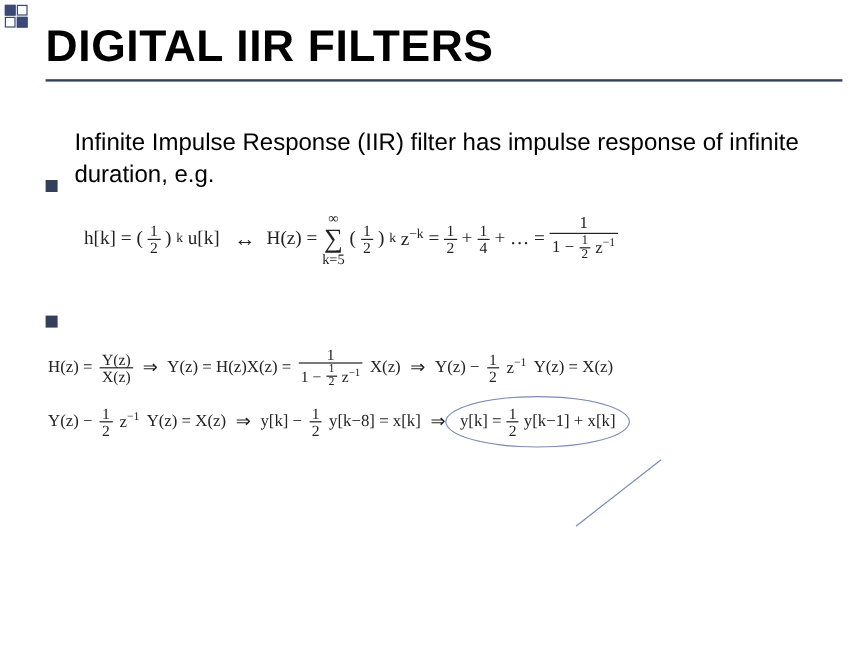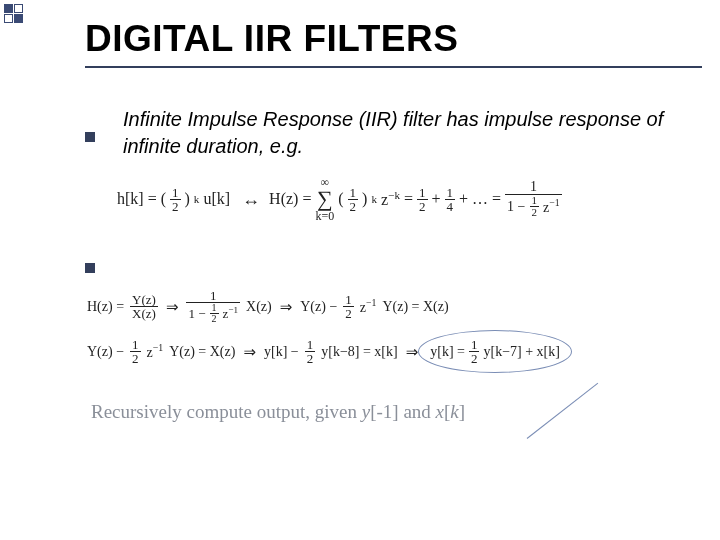--- a/index.html
+++ b/index.html
@@ -7,21 +7,20 @@
     width: 720px;
     height: 540px;
     background: #fff;
     font-family: Arial, Helvetica, sans-serif;
     position: relative;
     overflow: hidden;
   }
   .slide {
     padding: 18px 18px 20px 38px;
     position: relative;
-    margin-left: 47px;
   }
   .title {
     font-size: 37px;
     font-weight: bold;
     color: #000;
     letter-spacing: 0.5px;
     margin-bottom: 6px;
   }
   .rule {
     height: 2px;
@@ -36,24 +35,23 @@
   .accent-boxes .sq {
     position: absolute;
     width: 9px;
     height: 9px;
     border: 1px solid #3a4a74;
   }
   .accent-boxes .sq.filled { background: #3a4a74; }
   .accent-boxes .sq.empty { background: #fff; }
   .bullet-item {
     display: flex;
-    align-items: center;
-    gap: 28px;
+    align-items: flex-end;
+    gap: 14px;
     margin-bottom: 16px;
-    font-style: italic;
   }
   .bullet-marker {
     flex: none;
     width: 10px;
     height: 10px;
     background: #333f5c;
     margin-top: 7px;
   }
   .bullet-text {
     font-size: 20px;
@@ -142,21 +140,21 @@
         <span class="den">2</span>
       </span>
       <span>)</span>
         <sup>k</sup>
       <span>u[k]</span>
       <span class="arrow" style="letter-spacing:-3px">↔</span>
       <span>H(z) =</span>
       <span class="sum-block">
         <span>∞</span>
         <span class="sigma">∑</span>
-        <span>k=0</span>
+        <span>k=5</span>
       </span>
       <span>(</span>
       <span class="frac">
         <span class="num">1</span>
         <span class="den">2</span>
       </span>
       <span>)</span>
         <sup>k</sup>
       <span><span>z</span><sup>−k</sup></span>
       <span>=</span>
@@ -191,20 +189,21 @@
   </div>
 
   <div class="equation-row eq2" style="font-family:'Times New Roman',serif">
     <div class="line">
       <span>H(z) =</span>
       <span class="frac">
         <span class="num">Y(z)</span>
         <span class="den">X(z)</span>
       </span>
       <span class="impl">⇒</span>
+      <span>Y(z) = H(z)X(z) =</span>
       <span class="frac">
         <span class="num">1</span>
         <span class="den">
           <span class="eq-flex">
             <span>1 −</span>
             <span class="frac" style="font-size:10px">
               <span class="num">1</span>
               <span class="den">2</span>
             </span>
             <span><span>z</span><sup>−1</sup></span>
@@ -238,26 +237,23 @@
       </span>
       <span>y[k−8] = x[k]</span>
       <span class="impl">⇒</span>
       <span class="ellipse-wrap">
         <span class="eq-flex" style="gap:4px;padding:2px 4px">
           <span>y[k] =</span>
           <span class="frac">
             <span class="num">1</span>
             <span class="den">2</span>
           </span>
-          <span>y[k−7] + x[k]</span>
+          <span>y[k−1] + x[k]</span>
         </span>
         <span class="ellipse" style="left:-8px;top:-6px;right:-8px;bottom:-6px"></span>
       </span>
     </div>
   </div>
 
-  <div class="footer-note">
-    <span>Recursively compute output, given </span><span class="ital">y</span><span>[-1]</span><span> and </span><span class="ital">x</span><span>[</span><span class="ital">k</span><span>]</span>
-  </div>
 
   <div class="pointer-line" style="left:480px;top:438px;width:90px;transform:rotate(-38deg)"></div>
 
 </div>
 
 </body></html>

